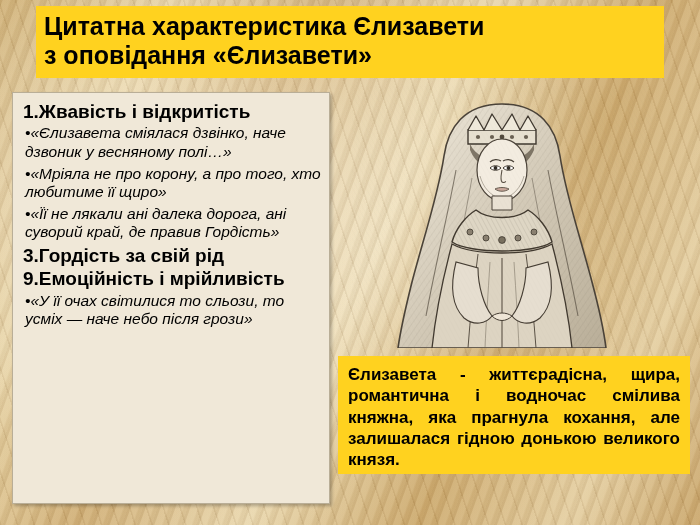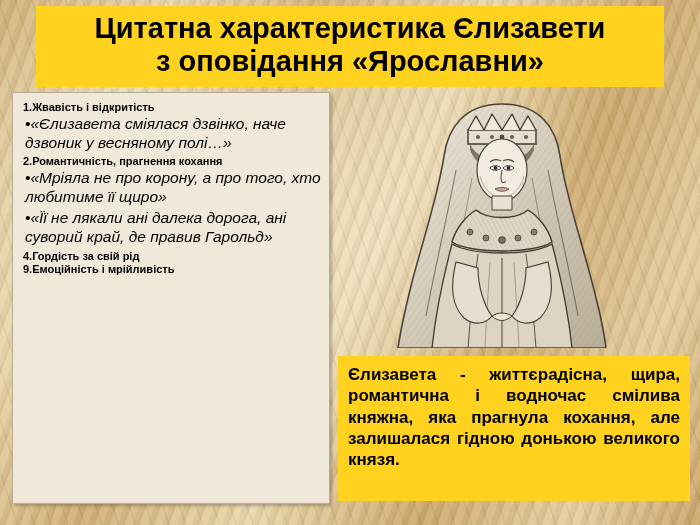--- a/index.html
+++ b/index.html
@@ -58,22 +58,21 @@
     left: 36px;
     top: 6px;
     width: 628px;
     background: #ffd21f;
     padding: 6px 8px 8px 8px;
     box-sizing: border-box;
     z-index: 5;
   }
   .title-text {
     margin: 0;
-    text-align: center;
-    font-size: 29px;
+    font-size: 25px;
     line-height: 1.15;
     font-weight: bold;
     color: #000;
     font-family: "Liberation Sans", sans-serif;
   }
   .title-line2 {
     display: block;
   }
 
   
@@ -89,21 +88,21 @@
     padding: 8px 8px 6px 10px;
     z-index: 6;
     box-shadow: 2px 2px 3px rgba(0,0,0,0.25);
   }
   .quote-list {
     margin: 0;
     padding: 0;
     list-style: none;
   }
   .q-head {
-    font-size: 11px;
+    font-size: 19px;
     font-weight: bold;
     color: #000;
     line-height: 1.18;
     margin: 0 0 1px 0;
   }
   .q-quote {
     font-size: 15.5px;
     font-style: italic;
     color: #000000;
     line-height: 1.2;
@@ -125,21 +124,21 @@
     width: 100%;
     height: 100%;
   }
 
   
   .summary-box {
     position: absolute;
     left: 338px;
     top: 356px;
     width: 352px;
-    height: 145px;
+    height: 118px;
     background: #ffd21f;
     box-sizing: border-box;
     padding: 8px 10px 6px 10px;
     z-index: 6;
   }
   .summary-text {
     margin: 0;
     font-size: 17px;
     font-weight: bold;
     line-height: 1.25;
@@ -150,47 +149,47 @@
   }
 </style>
 </head>
 <body>
 
 <div id="slide">
 
   <div class="title-band">
     <h1 class="title-text">
       <span>Цитатна характеристика Єлизавети</span>
-      <span class="title-line2">з оповідання «Ярославни»</span>
+      <span class="title-line2">з оповідання «Єлизавети»</span>
     </h1>
   </div>
 
   <div class="quote-box">
     <div class="quote-list">
 
       <div>
         <p class="q-head">1.Жвавість і відкритість</p>
         <p class="q-quote">•«Єлизавета сміялася дзвінко, наче дзвоник у весняному полі…»</p>
       </div>
 
       <div>
-        <p class="q-head">2.Романтичність, прагнення кохання</p>
         <p class="q-quote">•«Мріяла не про корону, а про того, хто любитиме її щиро»</p>
       </div>
 
       <div>
-        <p class="q-quote">•«Її не лякали ані далека дорога, ані суворий край, де правив Гарольд»</p>
-      </div>
-
-      <div>
-        <p class="q-head">4.Гордість за свій рід</p>
+        <p class="q-quote">•«Її не лякали ані далека дорога, ані суворий край, де правив Гордість»</p>
+      </div>
+
+      <div>
+        <p class="q-head">3.Гордість за свій рід</p>
       </div>
 
       <div>
         <p class="q-head">9.Емоційність і мрійливість</p>
+        <p class="q-quote">•«У її очах світилися то сльози, то усміх — наче небо після грози»</p>
       </div>
 
     </div>
   </div>
 
   <div class="portrait-frame">
     <svg class="portrait-svg" viewBox="0 0 300 262" xmlns="http://www.w3.org/2000/svg">
       <defs>
         <linearGradient id="robe" x1="0" y1="0" x2="1" y2="1">
           <stop offset="0%" stop-color="#efe9dc"></stop>

